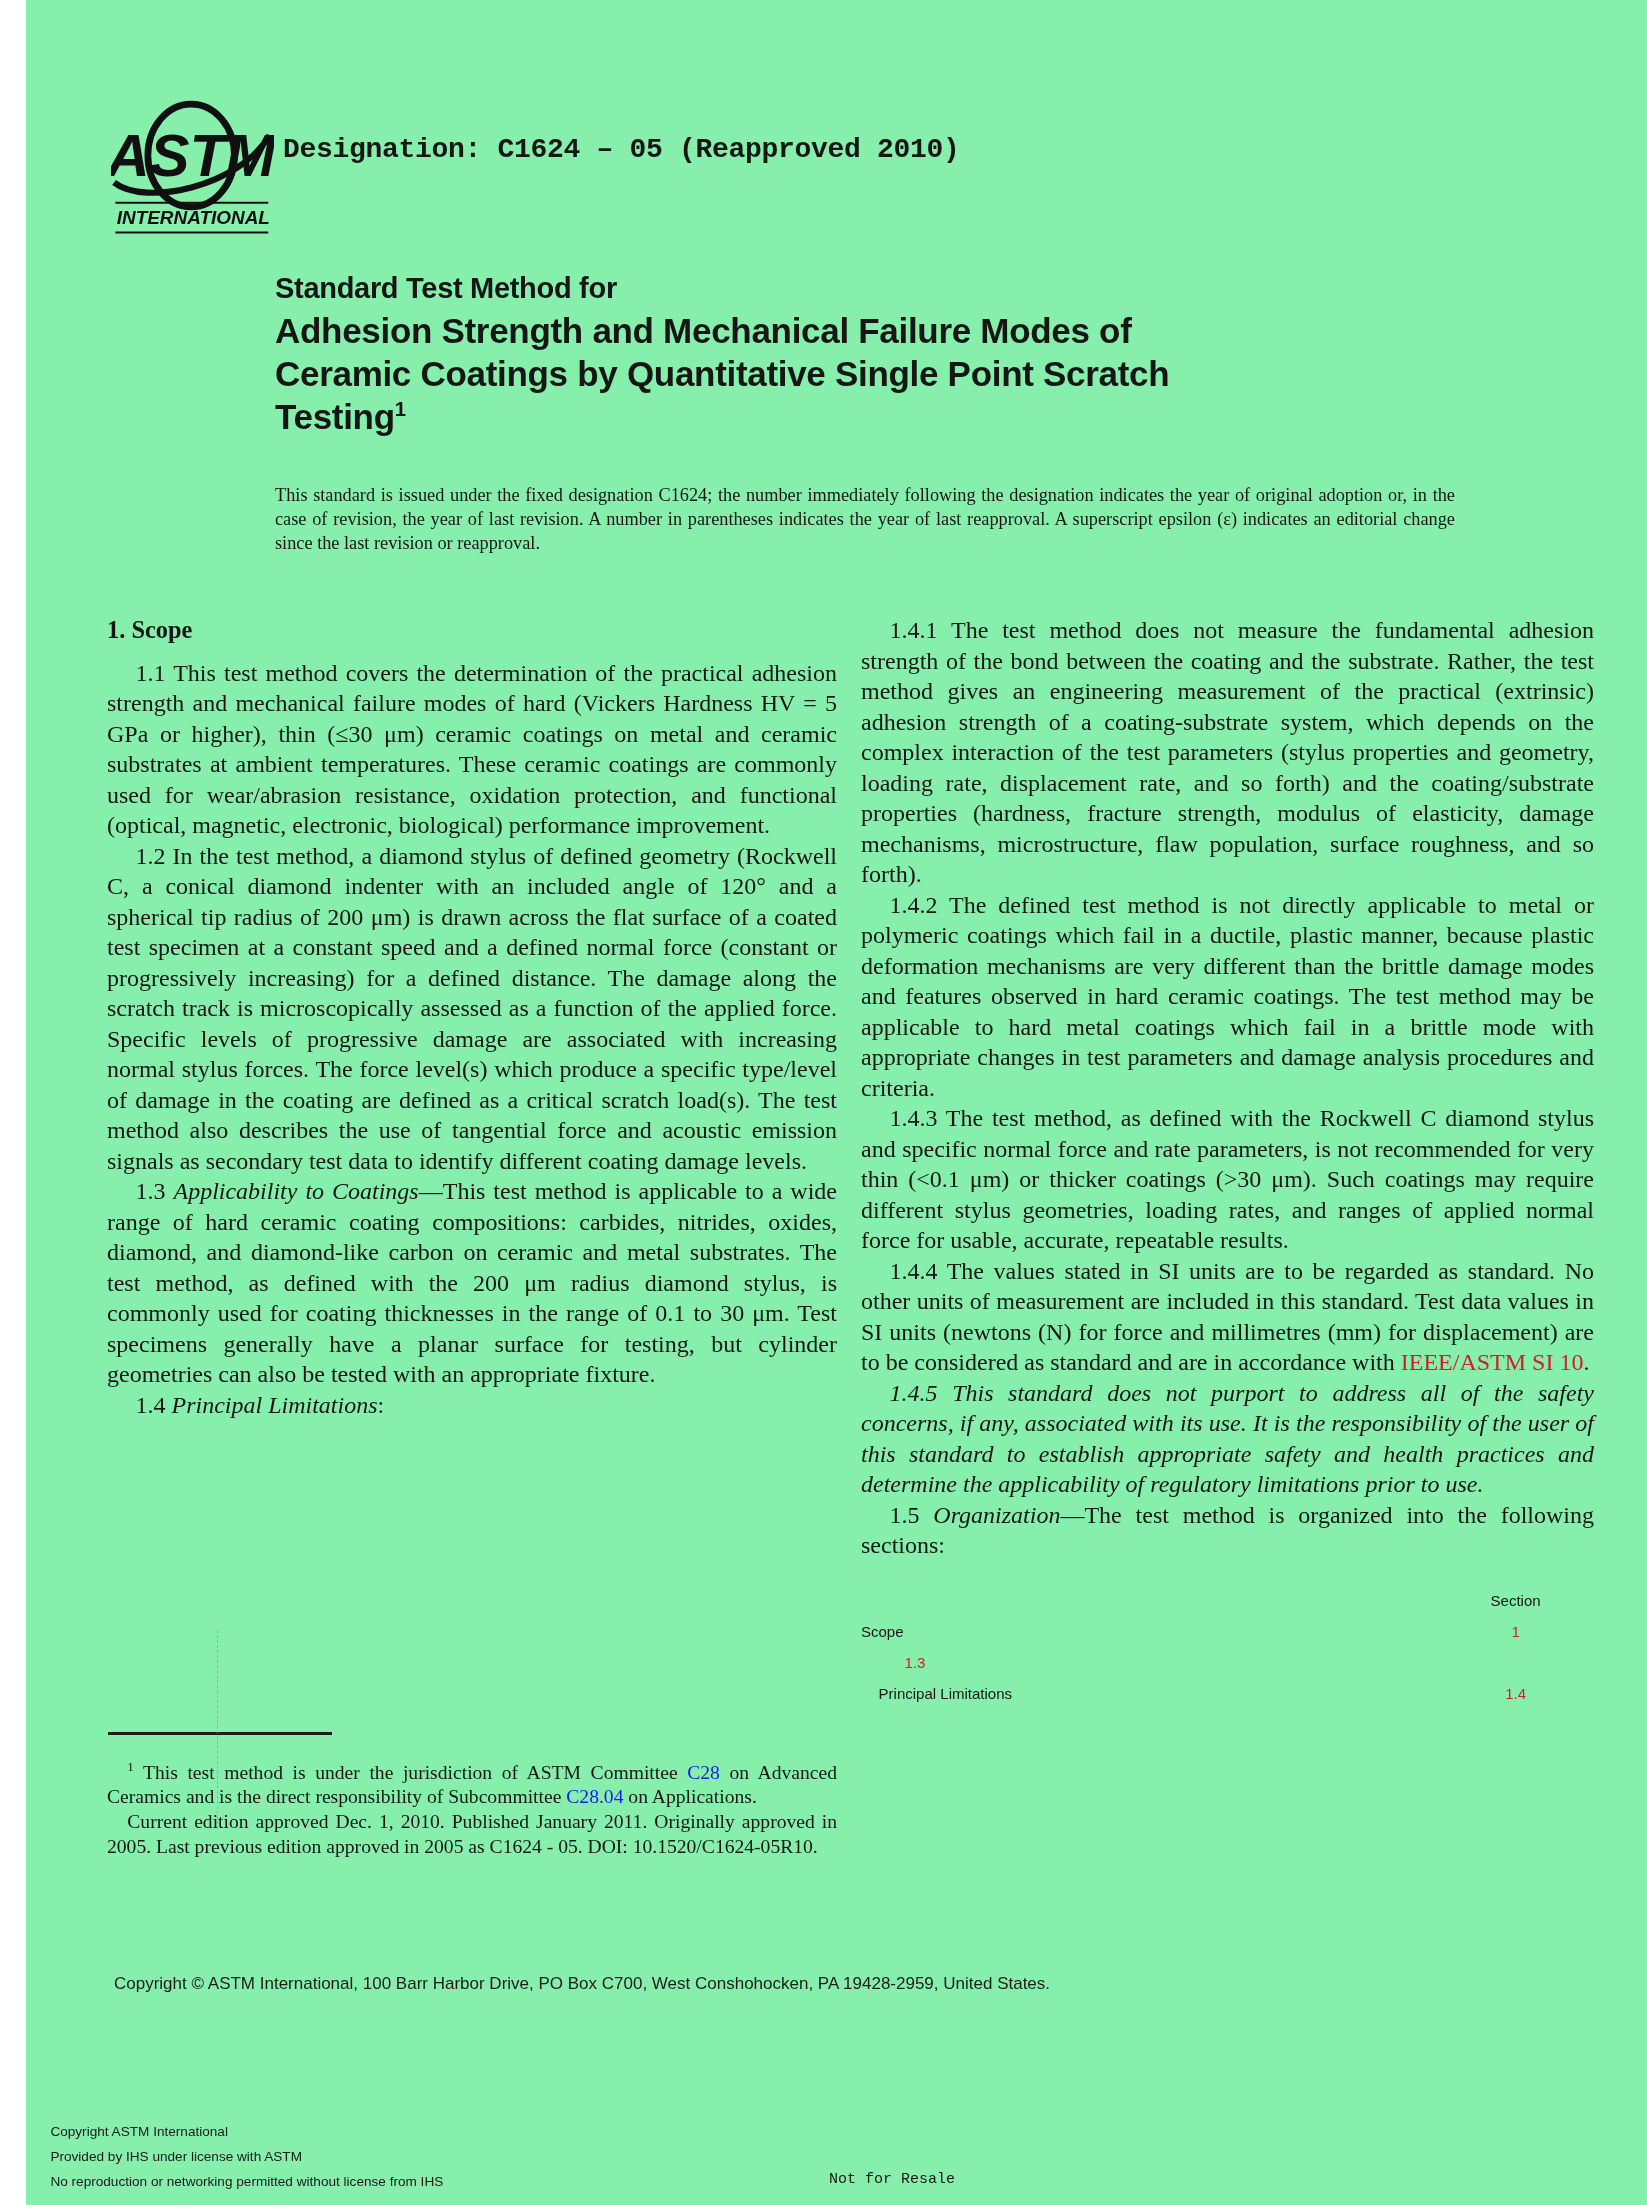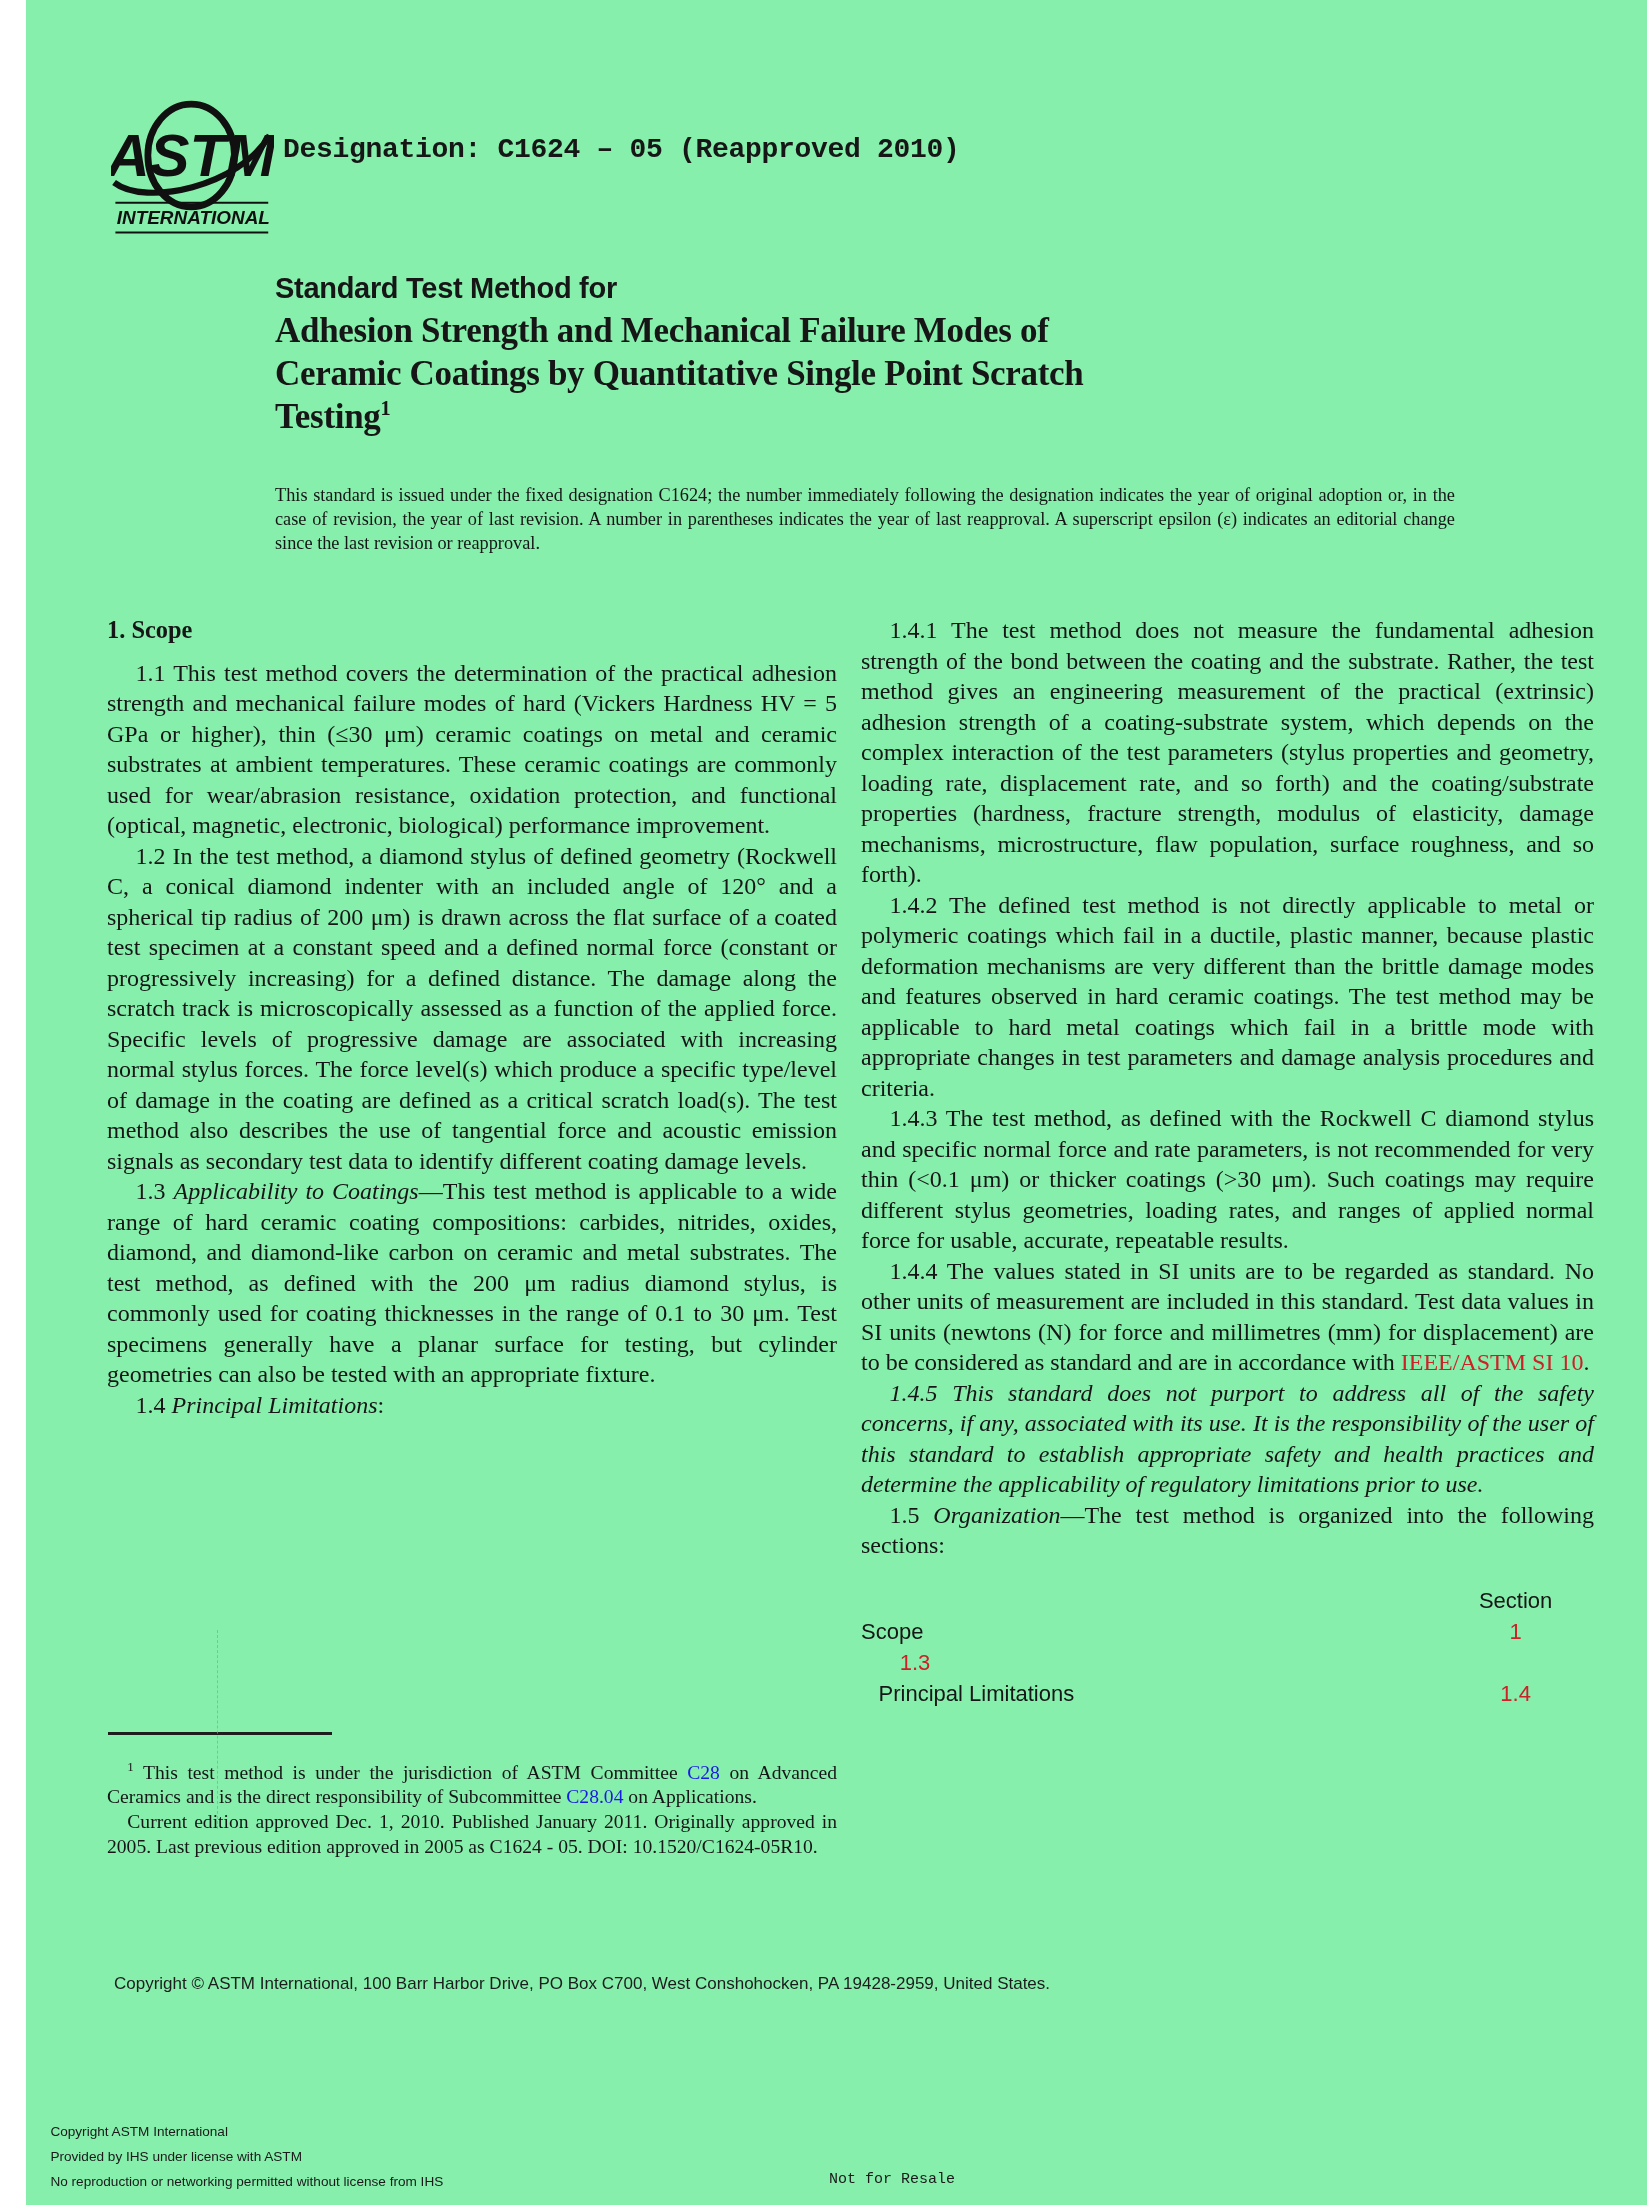--- a/index.html
+++ b/index.html
@@ -11,21 +11,21 @@
   .logo { position:absolute; left:85px; top:100px; }
   .designation {
     position:absolute; left:257px; top:134px;
     font-family:Liberation Mono, monospace; font-weight:bold; font-size:28px;
     letter-spacing:-0.3px; white-space:nowrap;
   }
   
   .title-block { position:absolute; left:249px; top:271px; width:1206px;
     font-family:"Liberation Sans", sans-serif; font-weight:bold; }
   .title-kicker { font-size:29px; line-height:35px; letter-spacing:-0.3px; }
-  .title-main { margin:2.7px 0 0 0; font-size:35px; line-height:43px; letter-spacing:-0.3px;font-family:Liberation Serif, serif; }
+  .title-main { margin:2.7px 0 0 0; font-size:35px; line-height:43px; letter-spacing:-0.3px; }
   .title-main sup { font-size:20.3px; line-height:0; }
   
   .issuing {
     position:absolute; left:249px; top:483px; width:1180px;
     font-size:18.3px; line-height:24px; text-align:justify;
   }
   
   .col { position:absolute; top:615px; font-size:24px; line-height:30.5px; text-align:justify; }
   #col-left  { left:81px;  width:730px; }
   #col-right { left:835px; width:733px; }
@@ -34,21 +34,21 @@
   .it { font-style:italic; }
   .link-blue { color:#1a1ae6; text-decoration:none; cursor:pointer; }
   .link-red  { color:#cc2127; text-decoration:none; cursor:pointer; }
   
   .fn-block { position:absolute; left:81px; top:1732px; width:730px; }
   .fn-rule { width:224px; height:2.7px; background:#1d1d1d; margin:0 0 19px 1.4px; }
   p.fn { margin:0; font-size:19.6px; line-height:25px; text-align:justify; text-indent:20.3px; }
   p.fn sup { font-size:13px; }
   
   .sec-table { margin-top:24.4px; padding-right:24.4px;
-    font-family:"Liberation Sans", sans-serif; font-size:22px; line-height:31px;
+    font-family:"Liberation Sans", sans-serif; font-size:15px; line-height:31px;
     text-align:left; }
   .sec-row { display:flex; align-items:baseline; }
   .sec-label { flex:1; }
   .sec-label.indent { padding-left:17.6px; }
   .sec-num { width:108px; text-align:center; color:#cc2127; }
   .sec-head .sec-num { color:#161616; }
   
   .copyright {
     position:absolute; left:88px; top:1974px;
     font-family:"Liberation Sans", sans-serif; font-size:17px; color:#1c1c1c; white-space:nowrap;

